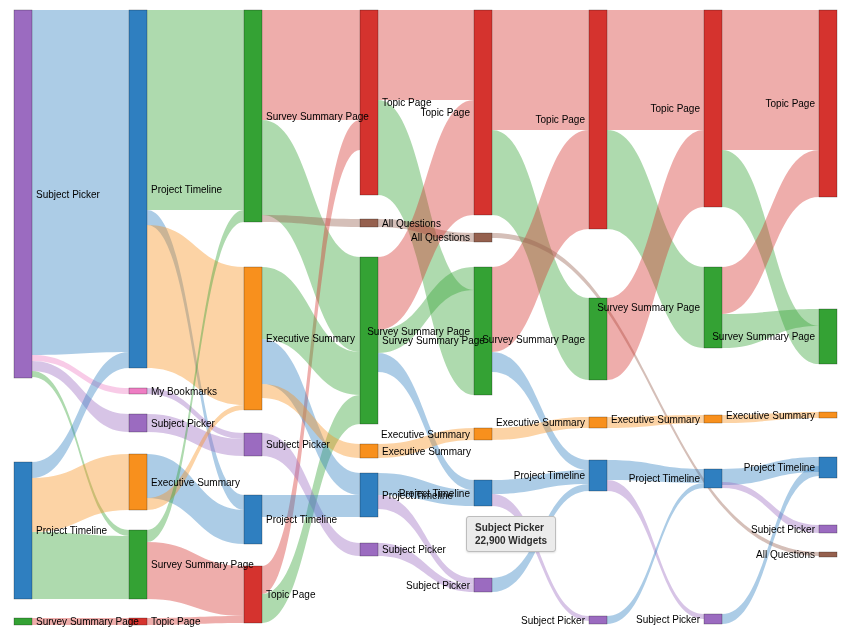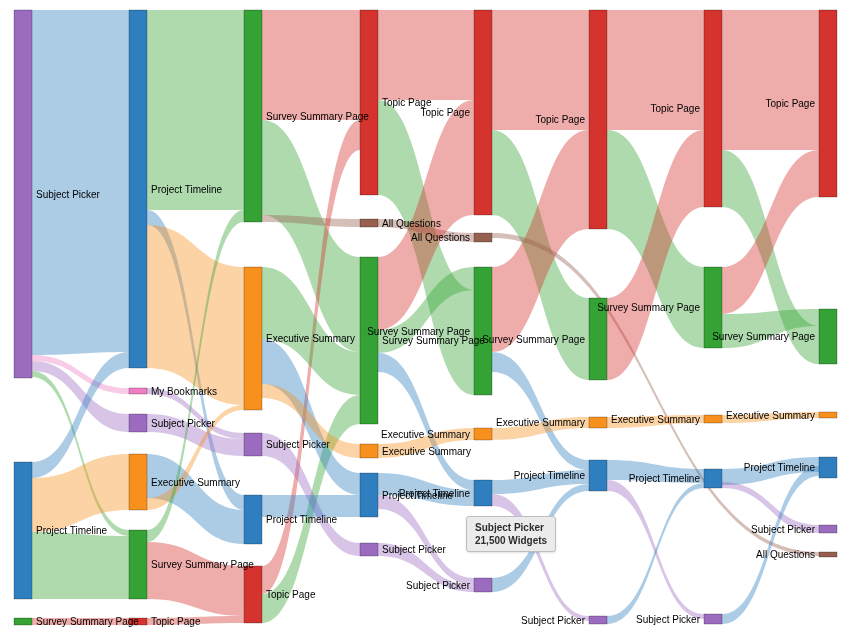--- a/index.html
+++ b/index.html
@@ -174,15 +174,15 @@
         <text class="node-label" y="340" x="815" text-anchor="end">Survey Summary Page</text>
         <text class="node-label" y="418.5" x="815" text-anchor="end">Executive Summary</text>
         <text class="node-label" y="471" x="815" text-anchor="end">Project Timeline</text>
         <text class="node-label" y="532.5" x="815" text-anchor="end">Subject Picker</text>
         <text class="node-label" y="558" x="815" text-anchor="end">All Questions</text>
       </g>
   </svg>
 
   <div id="tooltip" style="left: 466px; top: 516px;">
     <div>Subject Picker</div>
-    <div>21,500 Widgets</div>
+    <div>22,900 Widgets</div>
   </div>
 </div>
 
 </body></html>

